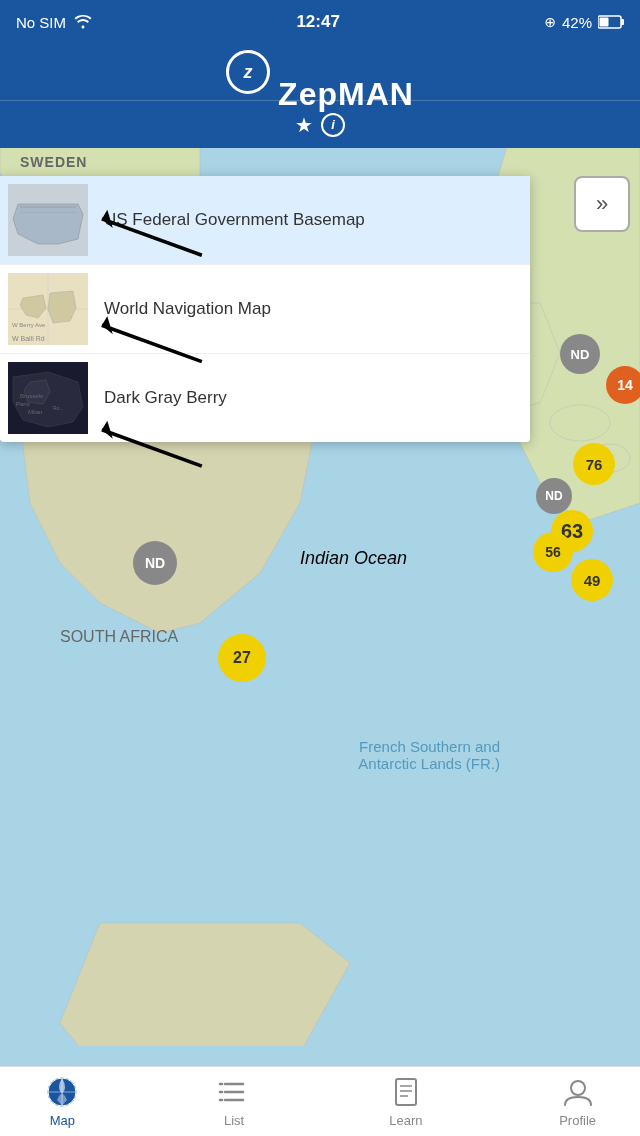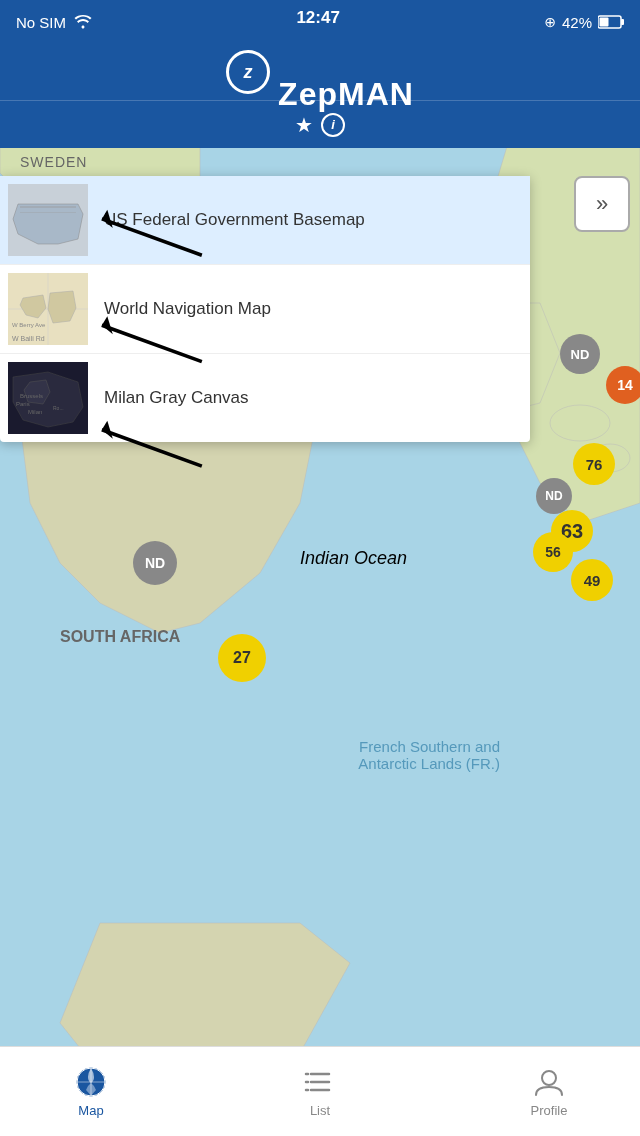--- a/index.html
+++ b/index.html
@@ -3,22 +3,22 @@
   <meta charset="utf-8">
   <meta name="viewport" content="width=640px">
   <style>
     * { margin: 0; padding: 0; box-sizing: border-box; }
     body { width: 640px; height: 1136px; overflow: hidden; font-family: -apple-system, 'Helvetica Neue', Arial, sans-serif; position: relative; background: #a8d4e6; }
 
     
     .status-bar {
       width: 100%; height: 44px;
       background: #1a56a0;
-      display: flex; justify-content: space-between;
-      padding: 8px 16px;
+      display: flex; align-items: center; justify-content: space-between;
+      padding: 0 16px;
       color: white; font-size: 15px; font-weight: 500;
     }
     .status-left { display: flex; align-items: center; gap: 8px; }
     .status-right { display: flex; align-items: center; gap: 6px; }
 
     
     .app-header {
       width: 100%; height: 56px;
       background: #1a56a0;
       display: flex; align-items: center; justify-content: center;
@@ -109,21 +109,21 @@
       display: flex; align-items: center; justify-content: center;
       font-size: 22px; color: #555;
       z-index: 101;
       cursor: pointer;
     }
 
     
     .bottom-nav {
       position: absolute;
       bottom: 0; left: 0; right: 0;
-      height: 90px;
+      height: 70px;
       background: white;
       border-top: 1px solid #ddd;
       display: flex;
       gap: 47px;
     }
     .nav-item {
       flex: 1;
       display: flex; flex-direction: column; align-items: center; justify-content: center;
       gap: 4px;
       cursor: pointer;
@@ -150,32 +150,32 @@
       width: 80px; height: 72px;
       background: #1a1a2e;
       display: flex; align-items: center; justify-content: center;
       position: relative;
       overflow: hidden;
     }
 
     .sweden-label {
       position: absolute;
       top: 6px; left: 20px;
-      font-size: 14px; color: #666; font-weight: 400;
+      font-size: 14px; color: #666; font-weight: 700;
       letter-spacing: 1px;
     }
 
     
     .indian-ocean-label {
       position: absolute;
       font-size: 18px; color: #000000; font-style: italic;
     }
     .south-africa-label {
       position: absolute;
-      font-size: 16px; color: #666; font-weight: 700;
+      font-size: 16px; color: #666; font-weight: 400;
     }
     .french-label {
       position: absolute;
       font-size: 15px; color: #5599bb; text-align: center;
     }
   </style>
 </head>
 <body>
 
 <div class="status-bar">
@@ -292,21 +292,21 @@
         <svg width="80" height="72" viewBox="0 0 80 72">
           <rect width="80" height="72" fill="#1a1a2e"></rect>
           <polygon points="5,15 40,10 70,20 75,45 65,60 40,65 15,58 5,40" fill="#2a2a3e" stroke="#444" stroke-width="0.5"></polygon>
           <polygon points="22,20 38,18 42,30 35,42 20,40 16,28" fill="#333348" stroke="#555" stroke-width="0.5"></polygon>
           <text x="12" y="36" font-size="6" fill="#666">Brussels</text>
           <text x="8" y="44" font-size="6" fill="#666">Paris</text>
           <text x="20" y="52" font-size="6" fill="#666">Milan</text>
           <text x="45" y="48" font-size="5" fill="#666">Ro...</text>
         </svg>
       </div>
-      <span class="basemap-label">Milan Gray Canvas</span>
+      <span class="basemap-label">Dark Gray Berry</span>
     </div>
   </div>
 
   <svg style="position:absolute;top:0;left:0;width:100%;height:100%;pointer-events:none;z-index:200;" viewBox="0 0 640 988">
 
     <line x1="190" y1="118" x2="80" y2="78" stroke="black" stroke-width="4"></line>
     <polygon points="80,78 92,88 86,68" fill="black"></polygon>
 
     <line x1="190" y1="235" x2="80" y2="195" stroke="black" stroke-width="4"></line>
     <polygon points="80,195 92,205 86,185" fill="black"></polygon>
@@ -338,18 +338,27 @@
       <line x1="8" y1="17" x2="26" y2="17" stroke="#888" stroke-width="2.5" stroke-linecap="round"></line>
       <line x1="8" y1="25" x2="26" y2="25" stroke="#888" stroke-width="2.5" stroke-linecap="round"></line>
       <line x1="3" y1="9" x2="5" y2="9" stroke="#888" stroke-width="2.5" stroke-linecap="round"></line>
       <line x1="3" y1="17" x2="5" y2="17" stroke="#888" stroke-width="2.5" stroke-linecap="round"></line>
       <line x1="3" y1="25" x2="5" y2="25" stroke="#888" stroke-width="2.5" stroke-linecap="round"></line>
     </svg>
     <span class="nav-label">List</span>
   </div>
   <div class="nav-item">
     <svg width="34" height="34" viewBox="0 0 34 34">
+      <rect x="7" y="4" width="20" height="26" rx="2" fill="none" stroke="#888" stroke-width="2"></rect>
+      <line x1="11" y1="11" x2="23" y2="11" stroke="#888" stroke-width="1.5"></line>
+      <line x1="11" y1="16" x2="23" y2="16" stroke="#888" stroke-width="1.5"></line>
+      <line x1="11" y1="21" x2="19" y2="21" stroke="#888" stroke-width="1.5"></line>
+    </svg>
+    <span class="nav-label">Learn</span>
+  </div>
+  <div class="nav-item">
+    <svg width="34" height="34" viewBox="0 0 34 34">
       <circle cx="17" cy="13" r="7" fill="none" stroke="#888" stroke-width="2"></circle>
       <path d="M4 30 Q4 22 17 22 Q30 22 30 30" fill="none" stroke="#888" stroke-width="2" stroke-linecap="round"></path>
     </svg>
     <span class="nav-label">Profile</span>
   </div>
 </div>
 
 </body></html>

